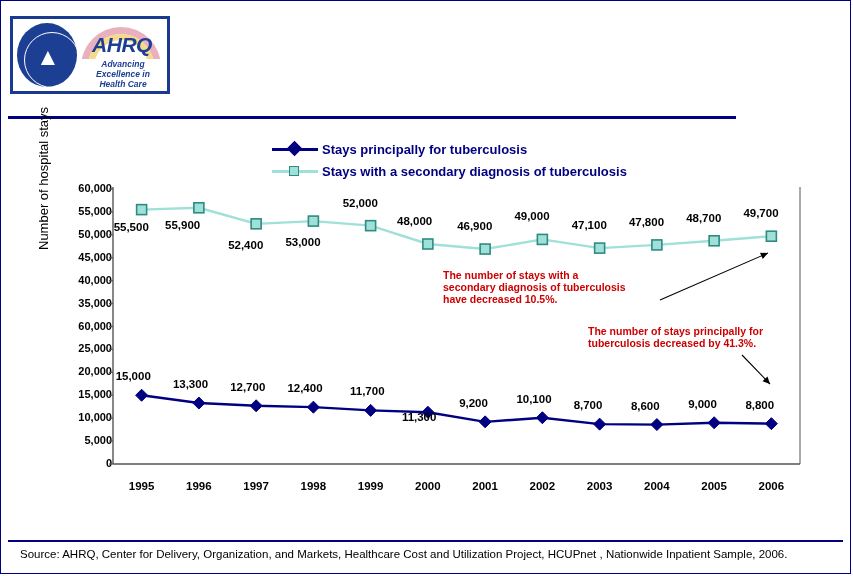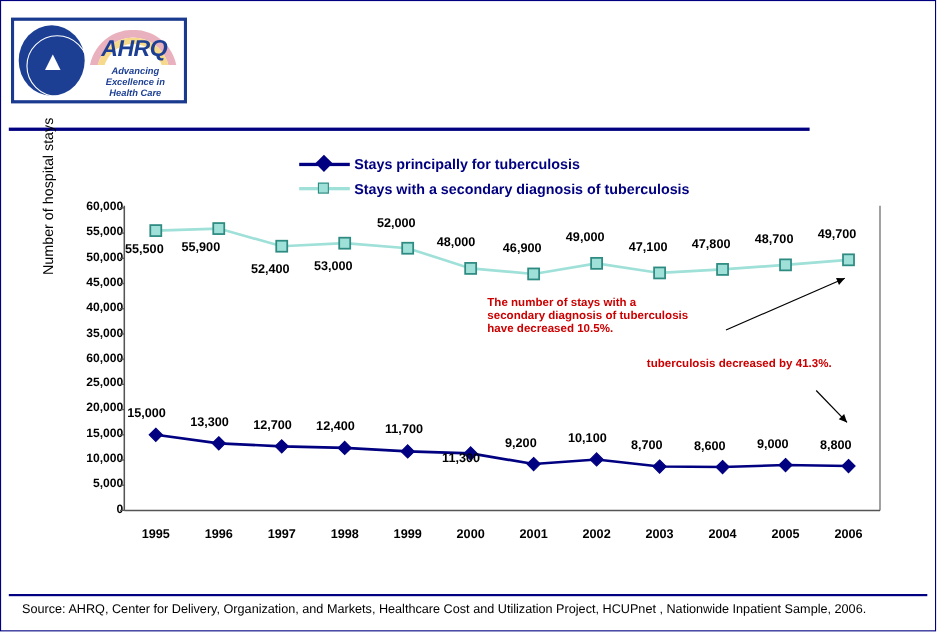--- a/index.html
+++ b/index.html
@@ -311,18 +311,19 @@
       <div class="dlabel" style="left: 688.125px; top: 397.75px;">9,000</div>
       <div class="dlabel" style="left: 745.375px; top: 398.667px;">8,800</div>
     </div>
 
   <div class="annot" style="left:443px;top:269px;">
     <div>The number of stays with a</div>
     <div>secondary diagnosis of tuberculosis</div>
     <div>have decreased 10.5%.</div>
   </div>
   <div class="annot" style="left:588px;top:325px;">
+    <div>The number of stays principally for</div>
     <div>tuberculosis decreased by 41.3%.</div>
   </div>
 </div>
 
 <div class="hr-bot"></div>
 <div class="source">Source: AHRQ, Center for Delivery, Organization, and Markets, Healthcare Cost and Utilization Project, HCUPnet , Nationwide Inpatient Sample, 2006.</div>
 
 </body></html>

